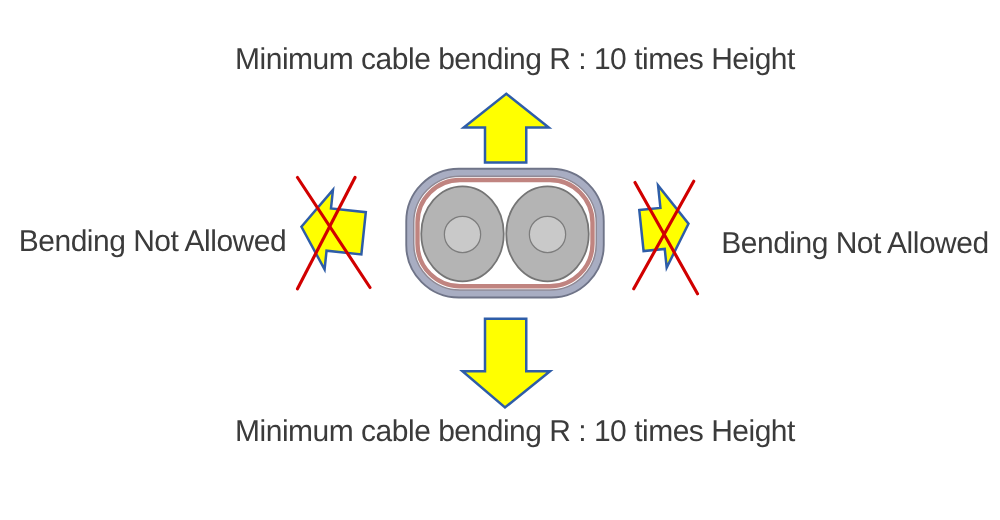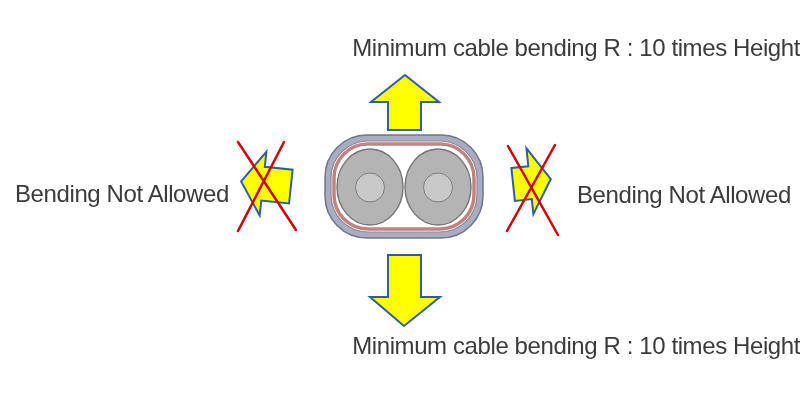--- a/index.html
+++ b/index.html
@@ -15,21 +15,21 @@
   .stage{
     position:relative; width:800px; height:416px; overflow:hidden;
     background:var(--background,#fff);
     font-family:"Liberation Sans","DejaVu Sans",sans-serif;
   }
   .stage svg{position:absolute; inset:0;}
   .label{
     position:absolute; color:var(--text,#3b3b3b);
     font-size:24px; line-height:29px; letter-spacing:-0.4px; white-space:nowrap;
   }
-  .label.centered{left:0; right:0; text-align:right;margin-left:24px;}
+  .label.centered{left:0; right:0; text-align:center;margin-left:24px;}
   .label.top-label{top:33px;}
   .label.bottom-label{top:331px;}
   .label.left-label{top:179px; left:15px;}
   .label.right-label{top:180px; left:577px;}
   .arrow{fill:var(--arrow-fill,#ffff00); stroke:var(--arrow-outline,#2e5da8); stroke-width:2; stroke-linejoin:miter;}
   .cross line{stroke:var(--cross,#d10000); stroke-width:2.5; stroke-linecap:round;}
   .jacket{fill:var(--cable-jacket-fill,#a8adc2); stroke:var(--cable-jacket-outline,#6f7488); stroke-width:1.5;}
   .separator{fill:#ffffff; stroke:var(--cable-separator,#8f8a96); stroke-width:1.2;}
   .liner{fill:none; stroke:var(--cable-liner,#c08480); stroke-width:3.5;}
   .conductor{fill:var(--conductor-fill,#b4b4b4); stroke:var(--conductor-outline,#757575); stroke-width:1.4;}

